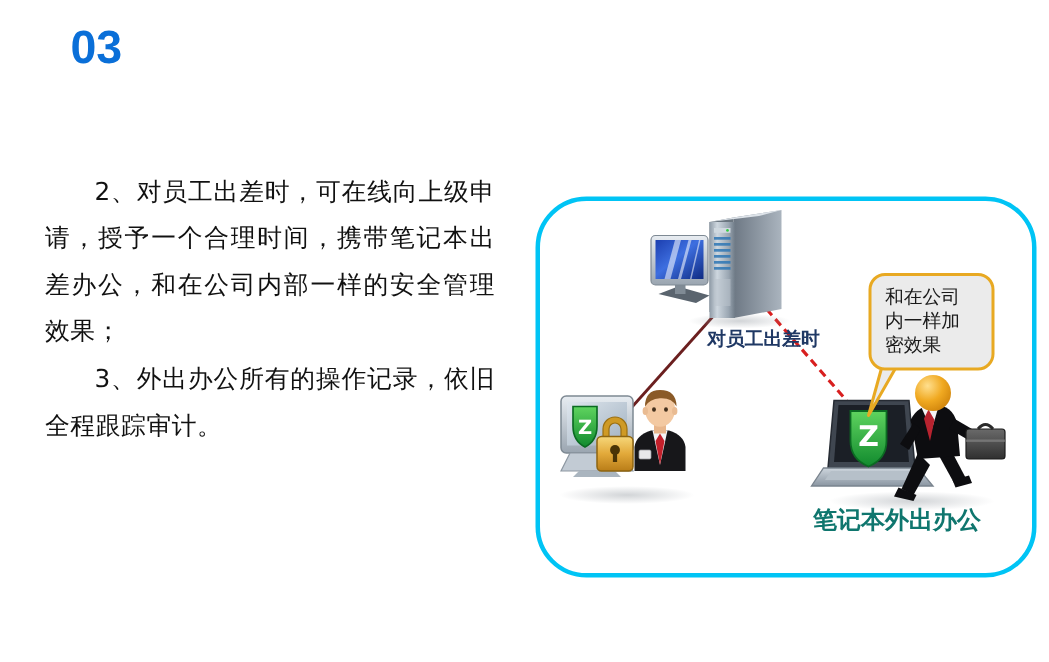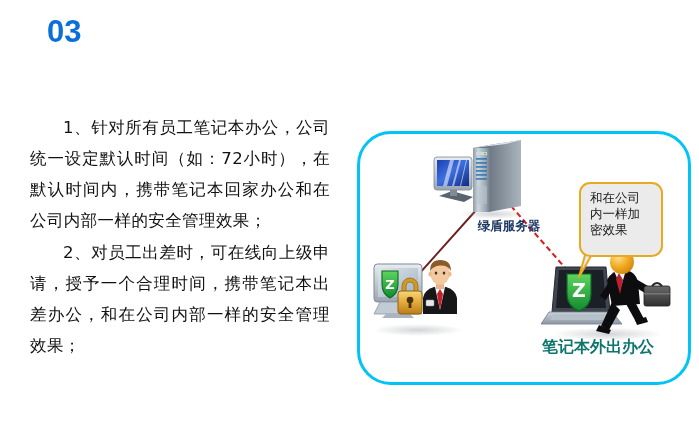--- a/index.html
+++ b/index.html
@@ -112,21 +112,21 @@
     color: #0f766e;
     white-space: nowrap;
     font-family: "DejaVu Sans", "Liberation Sans", sans-serif;
   }
 
   
   #callout {
     position: absolute;
     left: 219px; top: 48px;
     width: 84px;
-    padding: 6px 7px 17px 9px;
+    padding: 6px 7px 7px 9px;
     background: #ebebeb;
     border: 2px solid #e8a922;
     border-radius: 11px;
     box-sizing: border-box;
   }
   #callout-text {
     font-size: 12.5px;
     line-height: 16px;
     color: #1a1a1a;
     font-weight: normal;
@@ -135,22 +135,22 @@
   }
 </style>
 </head>
 <body>
 
 <div id="header">
   <div id="slide-number">03</div>
 </div>
 
 <div id="body-copy">
-  <p class="para">1、针对所有员工笔记本办公，公司统一设定默认时间（如：72小时），在默认时间内，携带笔记本回家办公和在公司内部一样的安全管理效果；</p>
   <p class="para">2、对员工出差时，可在线向上级申请，授予一个合理时间，携带笔记本出差办公，和在公司内部一样的安全管理效果；</p>
+  <p class="para">3、外出办公所有的操作记录，依旧全程跟踪审计。</p>
 </div>
 
 <div id="diagram">
 
   <svg id="diagram-svg" viewBox="0 0 334 254">
     <defs>
       <linearGradient id="gTowerFace" x1="0" y1="0" x2="1" y2="0">
         <stop offset="0" stop-color="#8e9aa6"></stop>
         <stop offset="0.3" stop-color="#ced7df"></stop>
         <stop offset="0.75" stop-color="#9aa6b2"></stop>
@@ -313,21 +313,21 @@
         <path d="M292,152 q5,-6 10,0" fill="none" stroke="#2a2a2a" stroke-width="2"></path>
         <rect x="284" y="159" width="26" height="1.6" fill="#8c8c8c" opacity="0.6"></rect>
 
         <circle cx="262" cy="128" r="12" fill="url(#gHead)"></circle>
       </g>
     </g>
 
     <polygon points="230,103 243,101 219,143" fill="#ebebeb" stroke="#e8a922" stroke-width="2" stroke-linejoin="round"></polygon>
   </svg>
 
-  <div id="node-server-label">绿盾服务器</div>
+  <div id="node-server-label">对员工出差时</div>
 
 
   <div id="node-mobile-label">笔记本外出办公</div>
 
   <div id="callout">
     <div id="callout-text">和在公司
 内一样加
 密效果</div>
   </div>
 </div>

